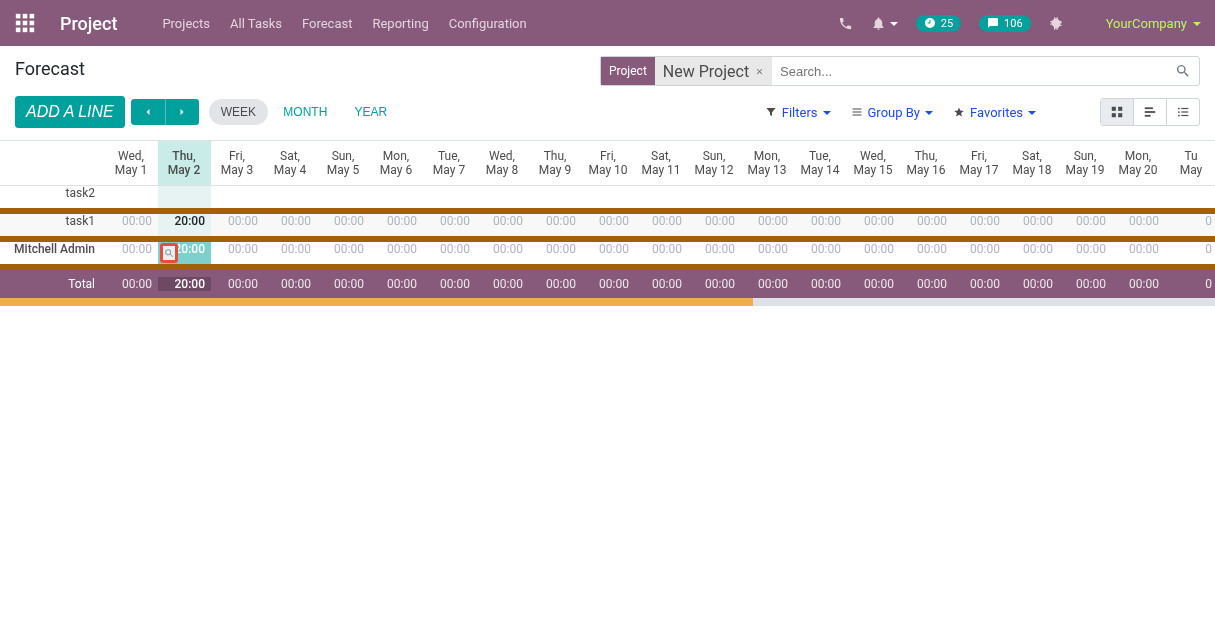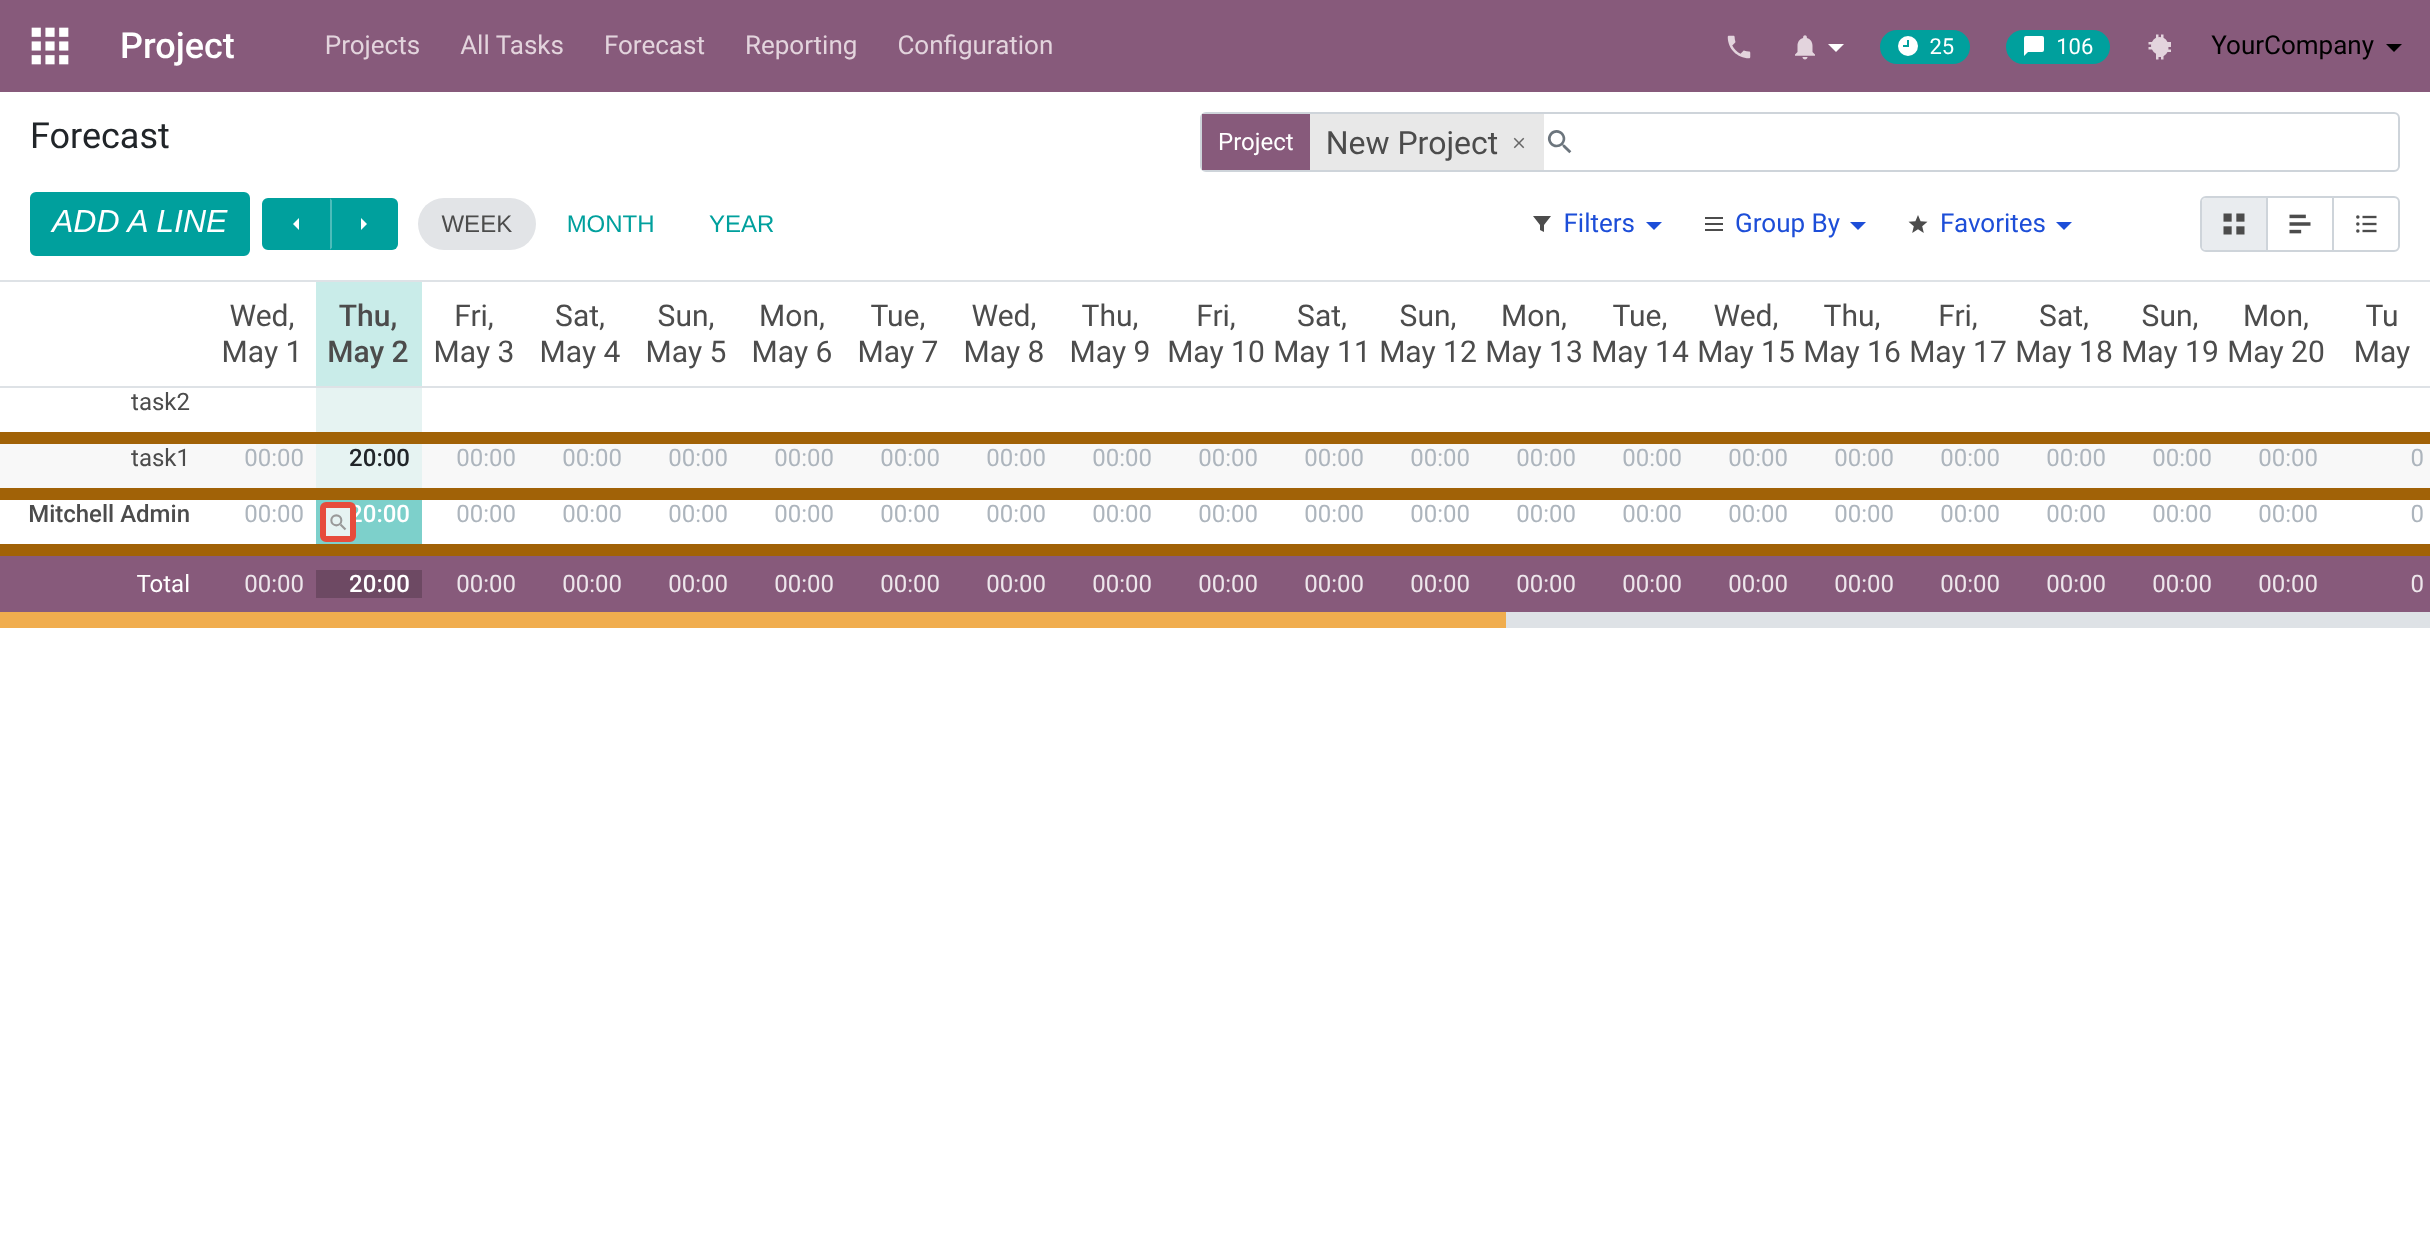--- a/index.html
+++ b/index.html
@@ -6,21 +6,21 @@
 body { font-family: -apple-system, BlinkMacSystemFont, "Segoe UI", Roboto, Arial, sans-serif; font-size: 13px; color: #4c4c4c; background: #fff; width: 1215px; }
 .topbar { background: #875a7b; height: 46px; display: flex; align-items: center; color: #fff; padding: 0 14px; }
 .apps-icon { width: 22px; height: 22px; fill: #fff; cursor: pointer; }
 .brand { font-size: 18px; font-weight: 500; margin-left: 24px; margin-right: 45px; }
 .nav { display: flex; gap: 20px; }
 .nav-item { color: #e3d4dd; font-size: 13px; cursor: pointer; }
 .topbar-right { margin-left: auto; display: flex; align-items: center; gap: 18px; }
 .tb-icon { fill: #e3d4dd; width: 15px; height: 15px; cursor: pointer; }
 .badge-pill { display: inline-flex; align-items: center; gap: 5px; background: #00a09d; color: #fff; border-radius: 10px; padding: 2px 8px; font-size: 11px; cursor: pointer; }
 .badge-pill svg { fill: #fff; width: 12px; height: 12px; }
-.company { color: #000000; cursor: pointer; display: flex; align-items: center; gap: 6px; }
+.company { color: #bef264; cursor: pointer; display: flex; align-items: center; gap: 6px; margin-left: 24px; }
 .user { color: #e3d4dd; cursor: pointer; display: flex; align-items: center; gap: 6px; }
 .avatar { width: 20px; height: 20px; border-radius: 50%; background: radial-gradient(circle at 30% 30%, #e8a87c, #c27553); border: 1px solid rgba(255,255,255,0.3); }
 .caret { width: 0; height: 0; border-left: 4px solid transparent; border-right: 4px solid transparent; border-top: 4px solid currentColor; margin-top: 2px; }
 .content-header { display: flex; padding: 10px 15px 0 15px; align-items: flex-start; }
 .breadcrumb { font-size: 18px; color: #212529; margin-top: 2px; }
 .search-area { margin-left: auto; width: 600px; }
 .search-box { display: flex; align-items: center; border: 1px solid #ced4da; border-radius: 3px; background: #fff; height: 30px; }
 .facet { display: flex; align-items: stretch; height: 100%; }
 .facet-label { background: #875a7b; color: #fff; padding: 0 8px; display: flex; align-items: center; font-size: 12px; }
 .facet-val { background: #e8e8e8; color: #4c4c4c; padding: 0 8px; display: flex; align-items: center; font-size: 16px; gap: 6px; }
@@ -37,21 +37,21 @@
 .filter-btn { display: flex; align-items: center; gap: 5px; color: #1d4ed8; cursor: pointer; font-size: 13px; padding: 4px 6px; }
 .filter-btn svg { fill: #4c4c4c; width: 12px; height: 12px; }
 .view-switch { margin-left: 50px; display: flex; align-items: center; border: 1px solid #ced4da; border-radius: 3px; overflow: hidden; }
 .view-btn { padding: 6px 9px; cursor: pointer; border-right: 1px solid #ced4da; display: flex; }
 .view-btn:last-child { border-right: none; }
 .view-btn.active { background: #e9ecef; }
 .view-btn svg { width: 14px; height: 14px; fill: #4c4c4c; }
 .grid-wrap { position: relative; overflow-x: hidden; }
 .date-header { display: flex; border-bottom: 1px solid #dee2e6; }
 .row-label-col { width: 105px; flex-shrink: 0; }
-.date-cell { width: 53px; flex-shrink: 0; text-align: center; padding: 8px 0; font-size: 15px; color: #4c4c4c; border-right: 1px solid transparent; }
+.date-cell { width: 53px; flex-shrink: 0; text-align: center; padding: 8px 0; font-size: 12px; color: #4c4c4c; border-right: 1px solid transparent; }
 .date-cell.today { background: #c9ece9; font-weight: 500; }
 .grid-row { display: flex; height: 28px; border-bottom: 6px solid #a16207; }
 .grid-row.hover { background: #f8f8f8; }
 .row-label { width: 105px; flex-shrink: 0; text-align: right; padding-right: 10px; font-size: 12px; }
 .row-label.strong { font-weight: 500; }
 .val-cell { width: 53px; flex-shrink: 0; text-align: right; padding-right: 6px; font-size: 12px; color: #adb5bd; }
 .val-cell.today-col { background: #e6f3f2; }
 .val-cell.has-val { color: #212529; font-weight: 500; }
 .val-cell.highlighted { background: #7dd0cb; color: #fff; position: relative; }
 .red-box { position: absolute; left: 2px; top: 1px; bottom: 1px; width: 18px; border: 3px solid #e74c3c; border-radius: 3px; background: #e6f3f2; display: flex; align-items: center; justify-content: center; }
@@ -132,20 +132,21 @@
     <div class="search-box">
       <div class="facet">
         <div class="facet-label">Project</div>
         <div class="facet-val">
           <span>New Project</span>
           <svg viewBox="0 0 24 24">
               <path d="M19 6.4L17.6 5 12 10.6 6.4 5 5 6.4 10.6 12 5 17.6 6.4 19 12 13.4 17.6 19 19 17.6 13.4 12z"></path>
             </svg>
         </div>
       </div>
+      <input class="search-input" placeholder="Search..." style="">
       <svg class="search-icon" viewBox="0 0 24 24">
           <path d="M15.5 14h-.8l-.3-.3A6.5 6.5 0 109.5 16a6.5 6.5 0 004.2-1.6l.3.3v.8l5 5 1.5-1.5-5-5zm-6 0A4.5 4.5 0 1114 9.5 4.5 4.5 0 019.5 14z"></path>
         </svg>
     </div>
   </div>
 </div>
 
 <div class="toolbar-row">
   <div class="btn-group">
     <button class="btn-teal">ADD A LINE</button>

